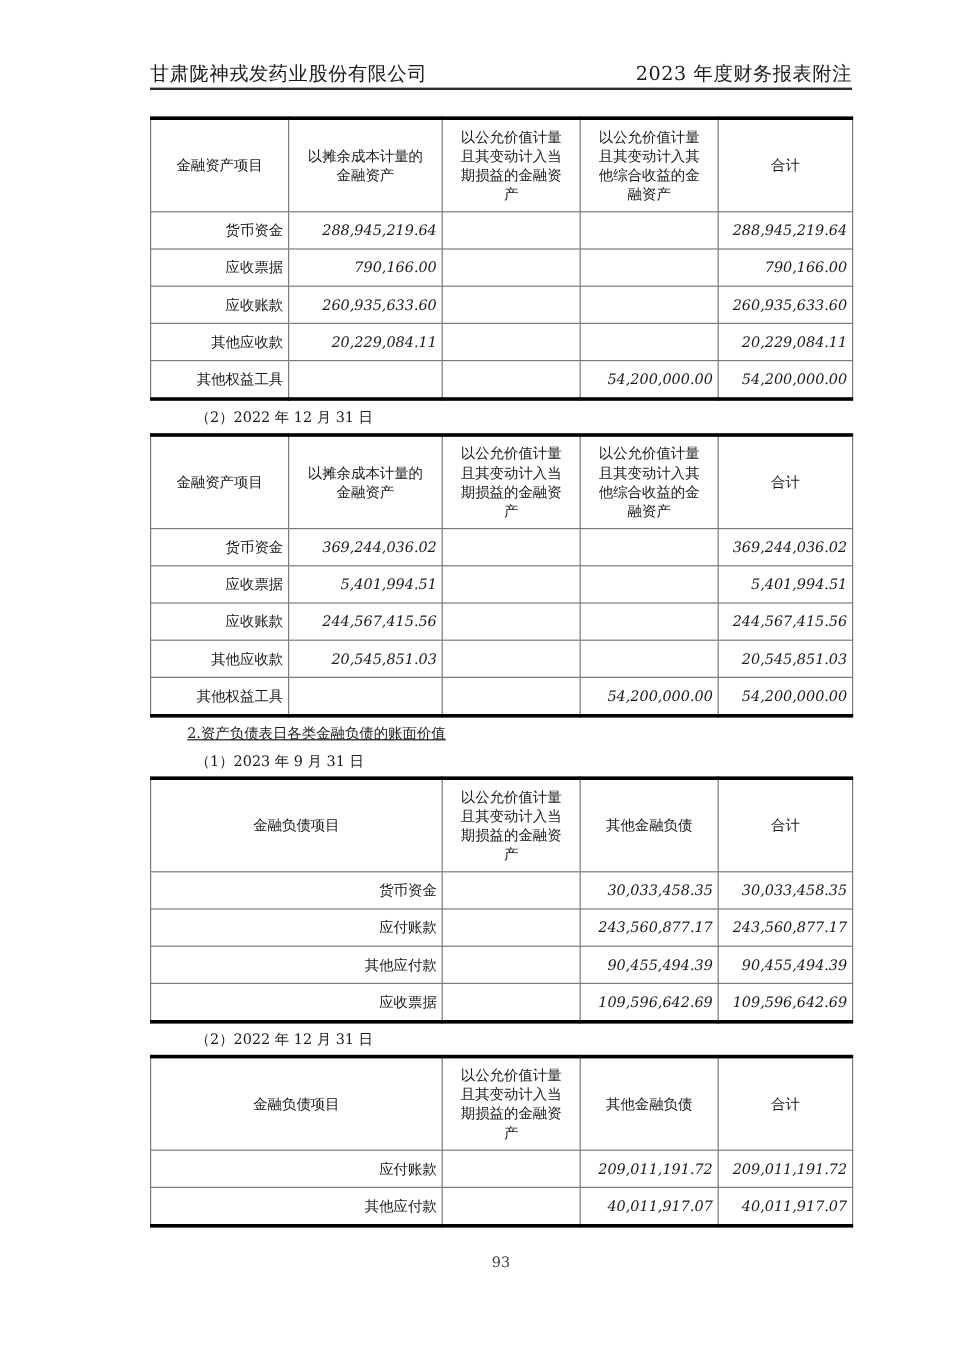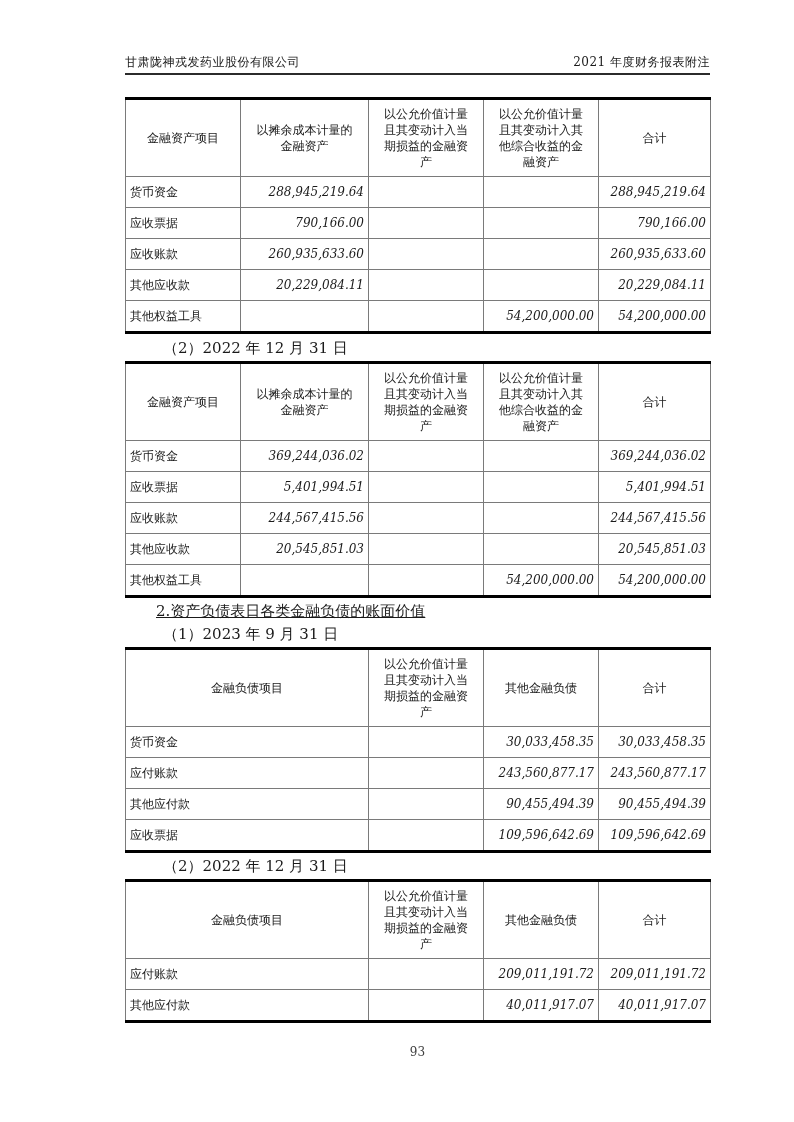--- a/index.html
+++ b/index.html
@@ -3,50 +3,50 @@
 <meta charset="utf-8">
 <style>
   html, body { margin:0; padding:0; }
   body {
     width:794px; height:1122px; background:#ffffff; color:#1a1a1a;
     font-family:"DejaVu Serif","Liberation Serif",serif; overflow:hidden;
   }
   .content { margin-left:125px; width:585px; padding-top:54px; }
   .doc-header {
     display:flex; justify-content:space-between; 
-    font-size:12px; line-height:16px; letter-spacing:0.5px;
+    font-size:16px; line-height:16px; letter-spacing:0.5px;
   }
   .header-rule { border-bottom:2px solid #2b2b2b; margin-top:3px; }
   table.fin {
     border-collapse:collapse; table-layout:fixed; width:585px;
     border-top:3px solid #000; border-bottom:3px solid #000;
     font-size:12px; margin-top:22px;
   }
   table.fin th, table.fin td { border:1px solid #7a7a7a; overflow:hidden; }
   table.fin th {
     font-weight:normal; text-align:center; vertical-align:middle;
     white-space:pre-line; line-height:16px; padding:6px 2px;margin-top:28px;
   }
   table.fin td { line-height:16px; padding:7px 4px; }
-  td.label { text-align:left; padding-left:6px; }
+  td.label { text-align:right; padding-left:6px; }
   td.num { text-align:right; padding-right:7px;font-style:italic; }
-  .sec { font-size:15px; line-height:17px; margin:0; }
+  .sec { font-size:12px; line-height:17px; margin:0; }
   .sec.heading { margin:5px 0 0 31px;text-decoration:underline; }
   .sec.sub { margin:6px 0 4px 38px; }
   .sec.sub2 { margin:5px 0 4px 38px; }
   .footer { margin-top:22px; text-align:center; font-size:12px; color:#404040; }
 </style>
 </head>
 <body>
 
 <div class="content">
 
   <div class="doc-header">
     <span>甘肃陇神戎发药业股份有限公司</span>
-    <span>2021 年度财务报表附注</span>
+    <span>2023 年度财务报表附注</span>
   </div>
   <div class="header-rule"></div>
 
   <table class="fin">
     <colgroup>
       <col style="width:115px">
         <col style="width:128px">
         <col style="width:115px">
         <col style="width:115px">
         <col style="width:112px">

